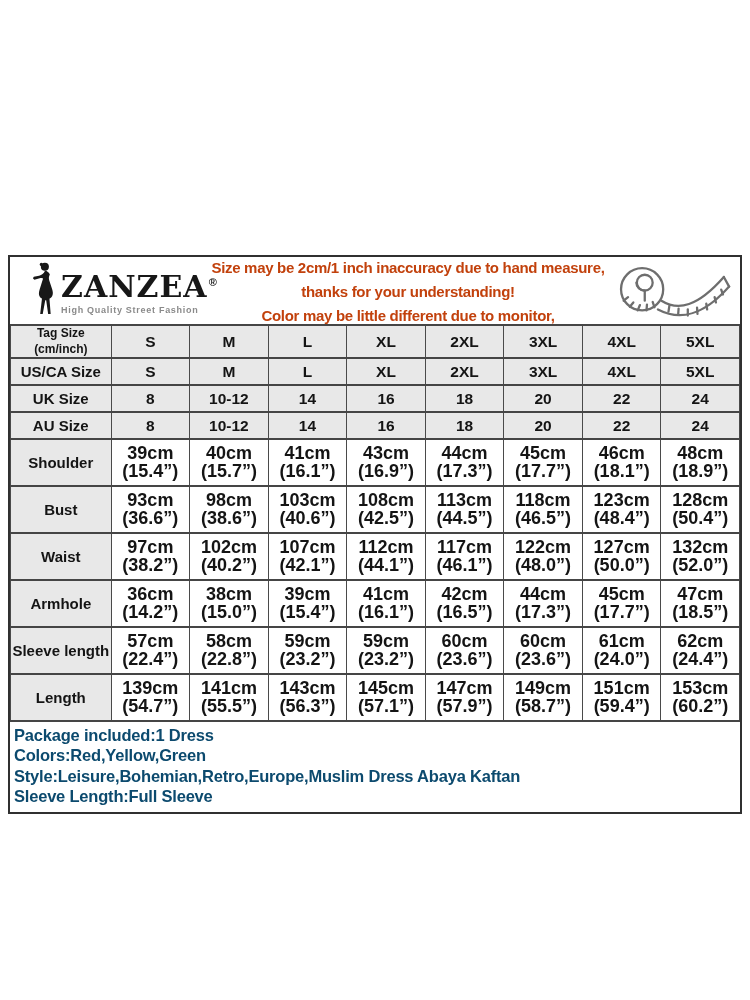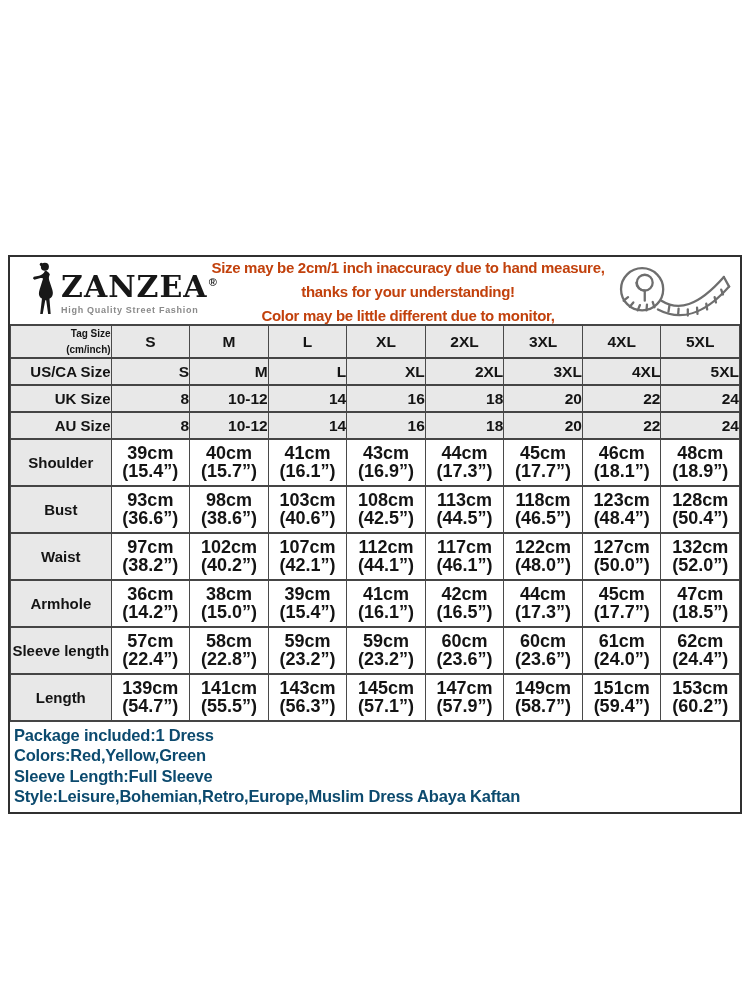--- a/index.html
+++ b/index.html
@@ -34,22 +34,22 @@
   table.size { width:100%; border-collapse:collapse; table-layout:fixed; }
   table.size td {
     border-left:1.5px solid #4a4a4a; border-right:1.5px solid #4a4a4a;
     border-top:2px solid #454545; border-bottom:2px solid #454545;
     text-align:center; vertical-align:middle; padding:0;
     font-weight:700; color:#141414; overflow:hidden;
   }
   table.size td.label-cell { background:#e8e8e8; font-size:15px; line-height:16px; }
   tr.shaded td { background:#e8e8e8; }
   tr.r-tag { height:33px; } tr.r-tag td { font-size:15.5px; }
-  tr.r-tag td.label-cell { font-size:10px; line-height:15.5px;text-align:right; }
-  tr.r-size { height:27px; } tr.r-size td { font-size:15.5px;text-align:right; }
+  tr.r-tag td.label-cell { font-size:12px; line-height:15.5px; }
+  tr.r-size { height:27px; } tr.r-size td { font-size:15.5px; }
   tr.r-measure { height:47px; } tr.r-measure td { font-size:18px; line-height:17.6px; }
   tr.r-measure td.label-cell { font-size:15px; }
   
   .notes { padding:3px 4px 5px 4px; font-size:16.5px; font-weight:700;
            line-height:20.4px; letter-spacing:-0.2px; color:#0c4a6e; }
 </style>
 </head>
 <body>
 
 <div class="page">
@@ -447,18 +447,18 @@
               <div>153cm</div>
               <div>(60.2”)</div>
             </td>
           </tr>
         </tbody>
     </table>
 
     <div class="notes">
         <div>Package included:1 Dress</div>
         <div>Colors:Red,Yellow,Green</div>
+        <div>Style:Leisure,Bohemian,Retro,Europe,Muslim Dress Abaya Kaftan</div>
         <div>Sleeve Length:Full Sleeve</div>
-        <div>Style:Leisure,Bohemian,Retro,Europe,Muslim Dress Abaya Kaftan</div>
       </div>
 
   </div>
 </div>
 
 </body></html>

